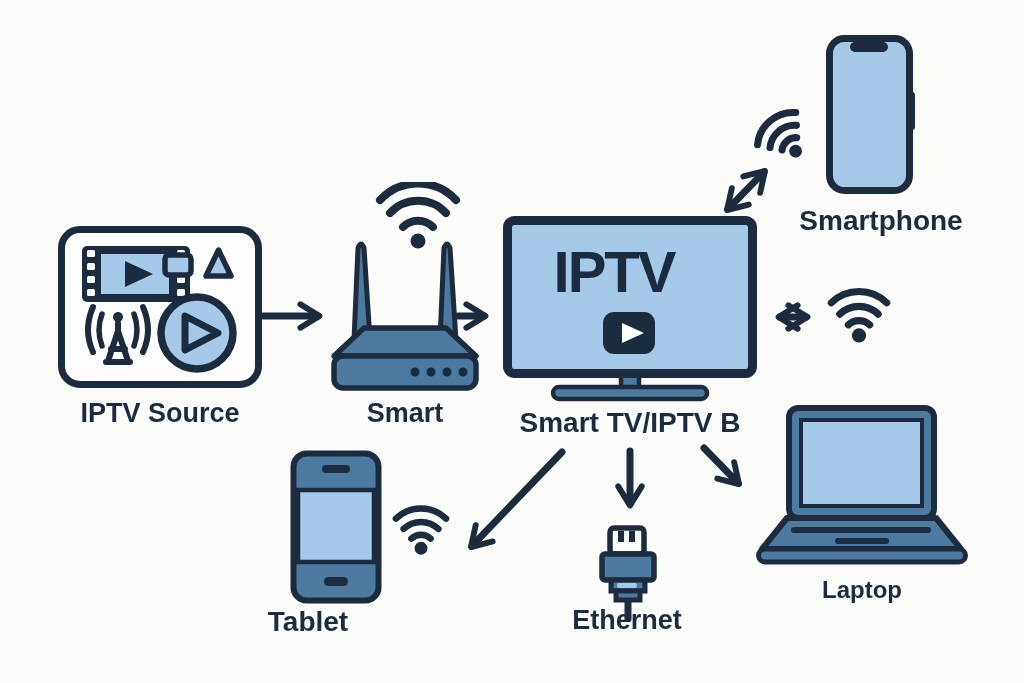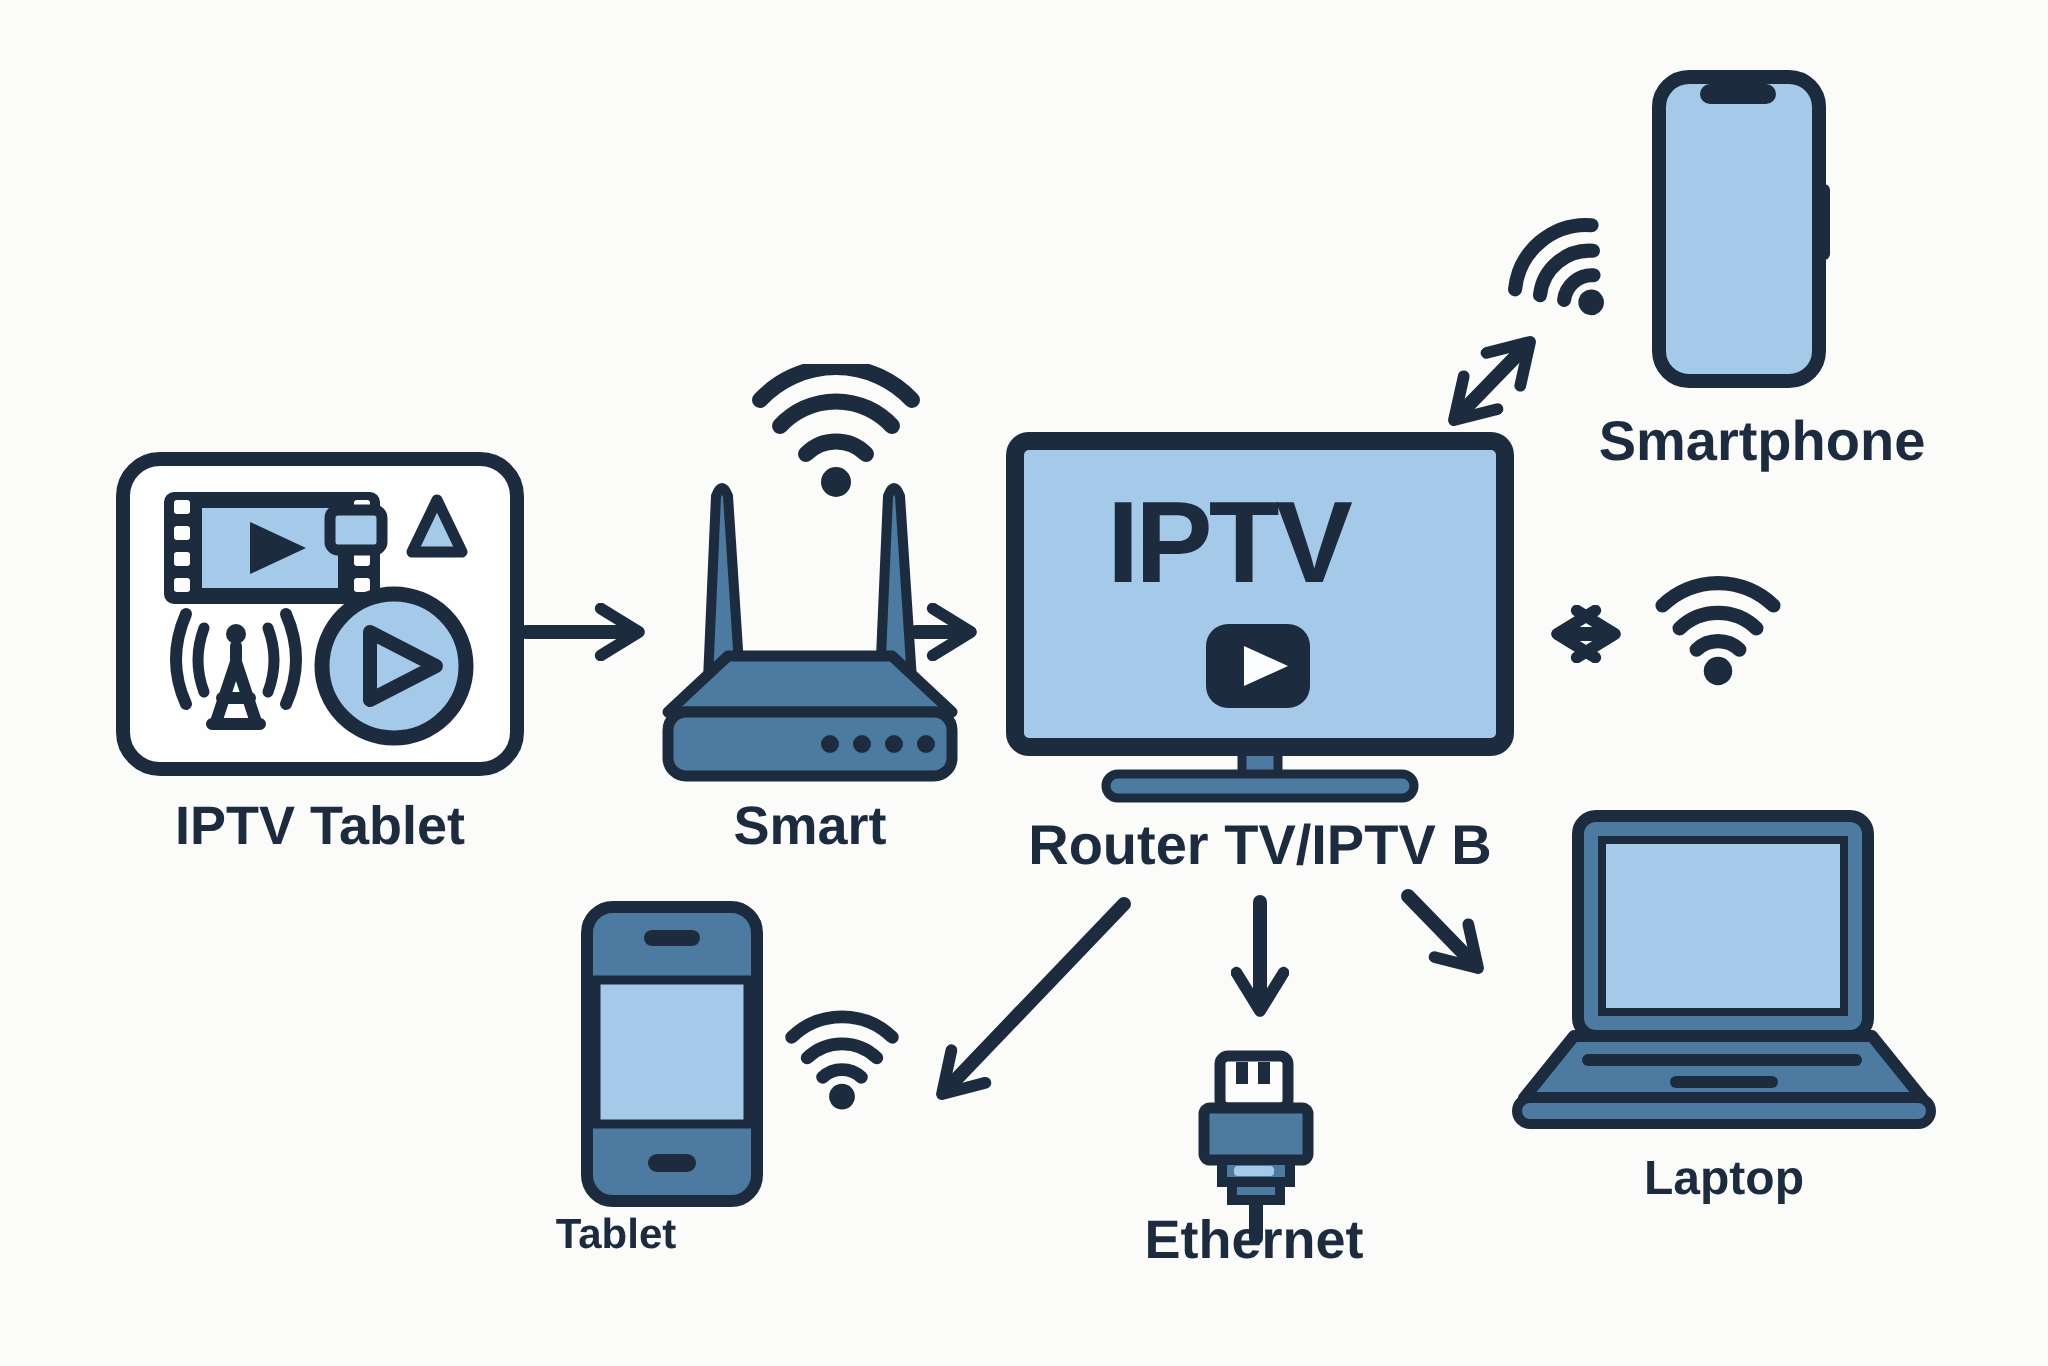--- a/index.html
+++ b/index.html
@@ -69,21 +69,21 @@
         <path d="M78,74 Q88,97 78,119" class="ink-s" stroke-width="6"></path>
         <path d="M69,81 Q75,97 69,113" class="ink-s" stroke-width="5.5"></path>
       </g>
 
       <g>
         <circle cx="132" cy="100" r="36" class="lb-f stroke-ink" stroke-width="7.5"></circle>
         <path d="M120,83 L153,100 L120,117 Z" class="lb-f stroke-ink" stroke-width="7" stroke-linejoin="round"></path>
       </g>
     </svg>
   </div>
-  <div class="node-label" style="left:58px;top:398px;width:204px;">IPTV Tablet</div>
+  <div class="node-label" style="left:58px;top:398px;width:204px;">IPTV Source</div>
 
   <div class="abs" style="left:330px;top:182px;width:150px;height:212px;">
     <svg width="150" height="212" viewBox="0 0 150 212">
 
       <g>
         <path d="M73,45 A21,21 0 0 1 103,45" class="ink-s" stroke-width="8"></path>
         <path d="M60,31 A38,38 0 0 1 116,31" class="ink-s" stroke-width="8"></path>
         <path d="M50,18 A52,52 0 0 1 126,18" class="ink-s" stroke-width="8"></path>
         <circle cx="88" cy="59" r="7.5" class="ink-f"></circle>
       </g>
@@ -108,21 +108,21 @@
       <rect x="118" y="156" width="18" height="16" class="steel-f stroke-ink" stroke-width="4.5"></rect>
       <rect x="50" y="171" width="154" height="12" rx="6" class="steel-f stroke-ink" stroke-width="4.5"></rect>
       <rect x="4.5" y="4.5" width="245" height="153" rx="7" class="lb-f stroke-ink" stroke-width="9"></rect>
       <g>
         <rect x="100" y="96" width="52" height="42" rx="11" class="ink-f"></rect>
         <path d="M119,107 L141,117 L119,127 Z" fill="#fbfdff"></path>
       </g>
     </svg>
     <div id="tv-screen-text">IPTV</div>
   </div>
-  <div class="node-label" style="left:503px;top:407px;width:254px;font-size:28px;">Router TV/IPTV B</div>
+  <div class="node-label" style="left:503px;top:407px;width:254px;font-size:28px;">Smart TV/IPTV B</div>
 
   <div class="abs" style="left:826px;top:35px;width:90px;height:160px;">
     <svg width="90" height="160" viewBox="0 0 90 160">
       <rect x="3.5" y="3.5" width="80" height="152" rx="15" class="lb-f stroke-ink" stroke-width="7"></rect>
       <rect x="24" y="7" width="38" height="10" rx="5" class="ink-f"></rect>
       <rect x="83" y="57" width="6" height="38" rx="3" class="ink-f"></rect>
     </svg>
   </div>
   <div class="node-label" style="left:785px;top:205px;width:172px;font-size:28px;margin-left:10px;">Smartphone</div>
 
@@ -145,21 +145,21 @@
   </div>
 
   <div class="abs" style="left:290px;top:450px;width:92px;height:154px;">
     <svg width="92" height="154" viewBox="0 0 92 154">
       <rect x="3.5" y="3.5" width="85" height="147" rx="13" class="steel-f stroke-ink" stroke-width="6"></rect>
       <rect x="8" y="40" width="76" height="72" class="lb-f stroke-ink" stroke-width="4.5"></rect>
       <rect x="32" y="15" width="28" height="8" rx="4" class="ink-f"></rect>
       <rect x="34" y="127" width="24" height="9" rx="4.5" class="ink-f"></rect>
     </svg>
   </div>
-  <div class="node-label" style="left:250px;top:606px;width:116px;font-size:21px;">Tablet</div>
+  <div class="node-label" style="left:250px;top:606px;width:116px;font-size:28px;">Tablet</div>
 
   <div class="abs" style="left:388px;top:498px;width:66px;height:58px;">
     <svg width="66" height="58" viewBox="0 0 100 90">
       <path d="M35,63 A22,22 0 0 1 65,63" class="ink-s" stroke-width="10"></path>
       <path d="M23,48 A39,39 0 0 1 77,48" class="ink-s" stroke-width="10"></path>
       <path d="M11,32 A56,56 0 0 1 89,32" class="ink-s" stroke-width="10"></path>
       <circle cx="50" cy="78" r="10" class="ink-f"></circle>
     </svg>
   </div>
 

